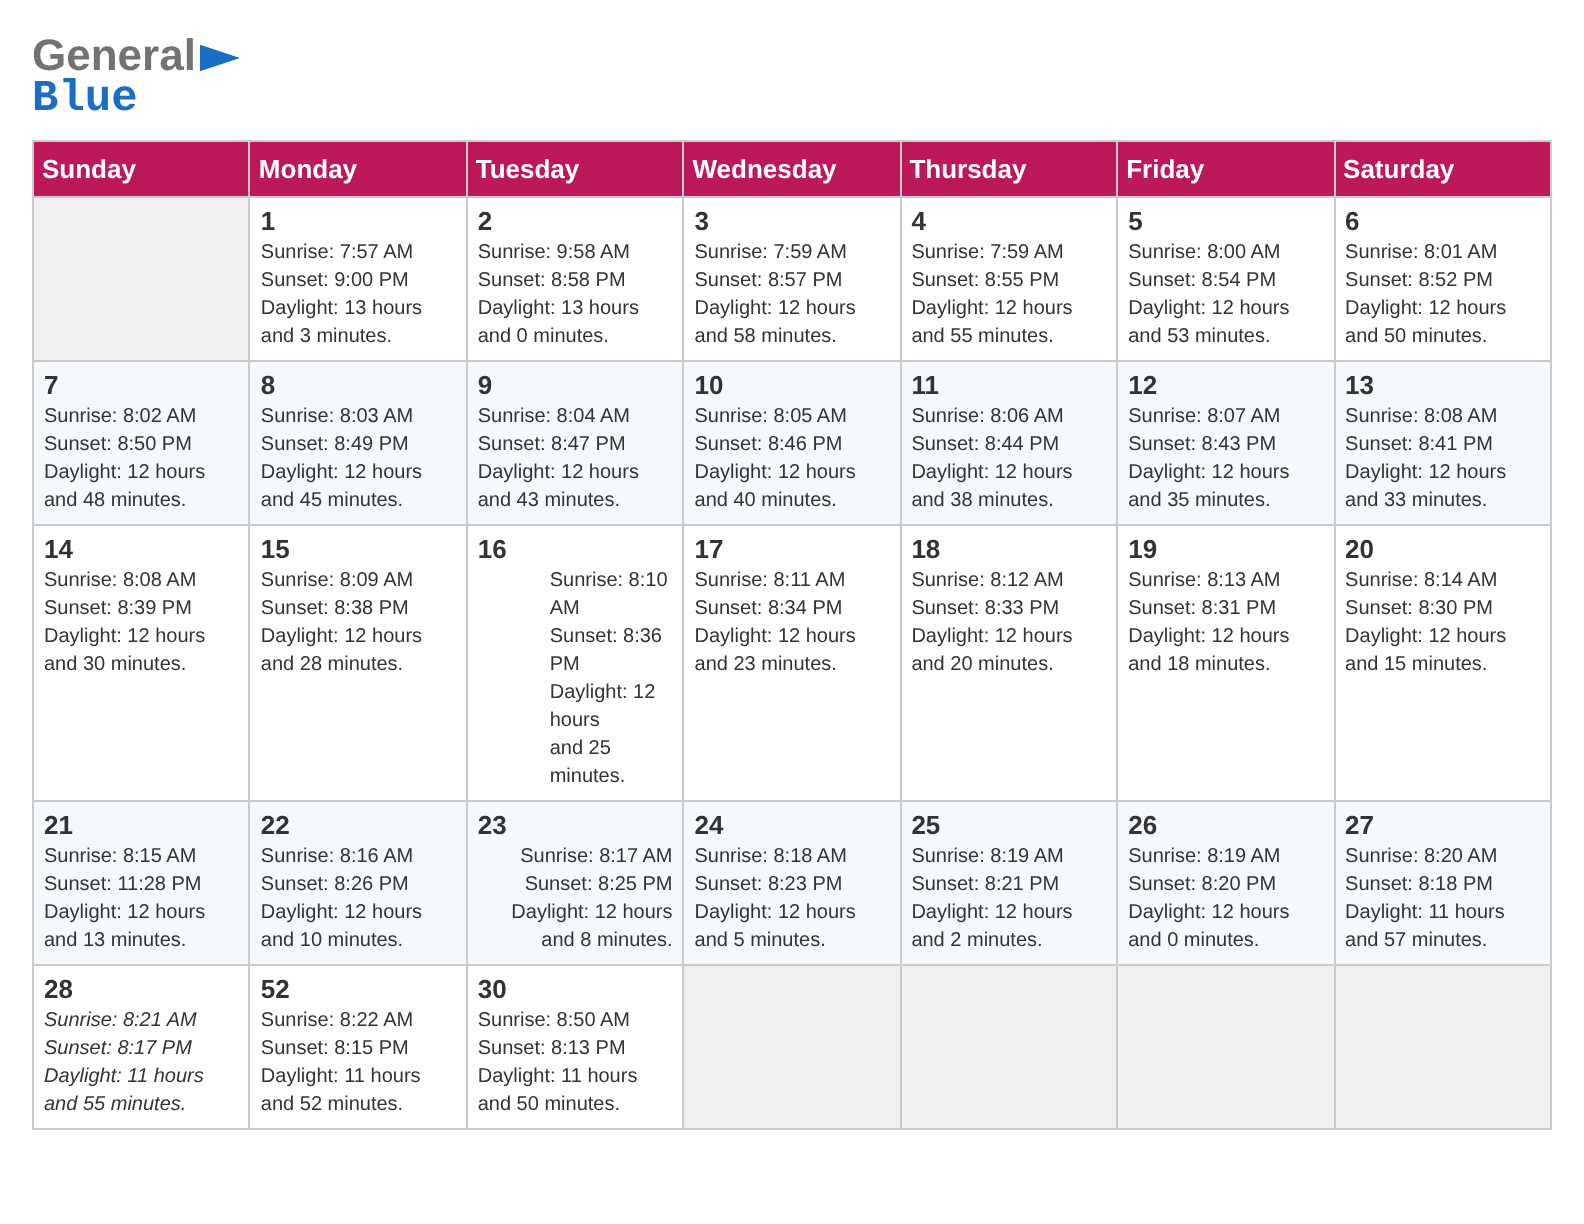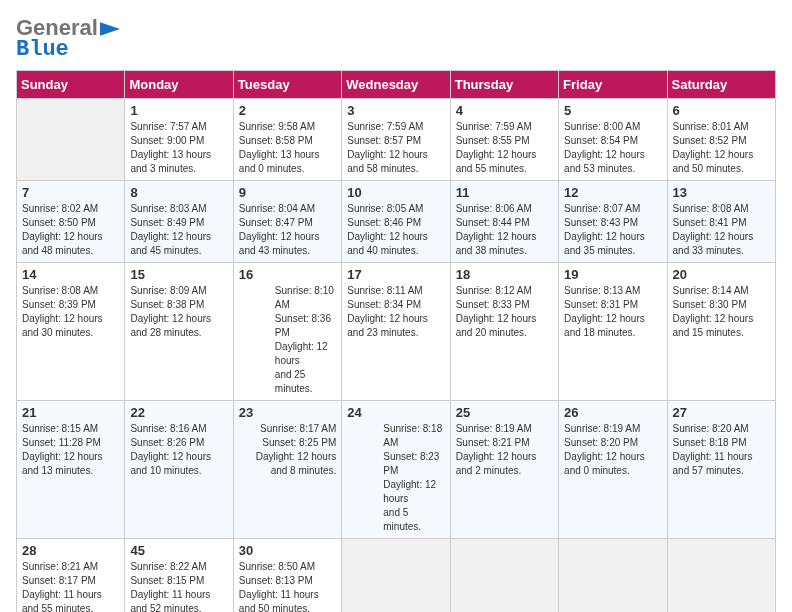--- a/index.html
+++ b/index.html
@@ -288,21 +288,21 @@
         </td>
         <td>
           <span class="day-num">23</span>
           <div class="day-info" style="white-space: pre-line; text-align: right;">Sunrise: 8:17 AM
 Sunset: 8:25 PM
 Daylight: 12 hours
 and 8 minutes.</div>
         </td>
         <td>
           <span class="day-num">24</span>
-          <div class="day-info" style="white-space: pre-line; margin-left: 36px;">Sunrise: 8:18 AM
+          <div class="day-info" style="white-space: pre-line;">Sunrise: 8:18 AM
 Sunset: 8:23 PM
 Daylight: 12 hours
 and 5 minutes.</div>
         </td>
         <td>
           <span class="day-num">25</span>
           <div class="day-info" style="white-space: pre-line;">Sunrise: 8:19 AM
 Sunset: 8:21 PM
 Daylight: 12 hours
 and 2 minutes.</div>
@@ -318,27 +318,27 @@
           <span class="day-num">27</span>
           <div class="day-info" style="white-space: pre-line;">Sunrise: 8:20 AM
 Sunset: 8:18 PM
 Daylight: 11 hours
 and 57 minutes.</div>
         </td>
       </tr>
       <tr>
         <td>
           <span class="day-num">28</span>
-          <div class="day-info" style="white-space: pre-line;">Sunrise: 8:21 AM
+          <div class="day-info" style="white-space: pre-line; font-style: italic;">Sunrise: 8:21 AM
 Sunset: 8:17 PM
 Daylight: 11 hours
 and 55 minutes.</div>
         </td>
         <td>
-          <span class="day-num">45</span>
+          <span class="day-num">52</span>
           <div class="day-info" style="white-space: pre-line;">Sunrise: 8:22 AM
 Sunset: 8:15 PM
 Daylight: 11 hours
 and 52 minutes.</div>
         </td>
         <td>
           <span class="day-num">30</span>
           <div class="day-info" style="white-space: pre-line;">Sunrise: 8:50 AM
 Sunset: 8:13 PM
 Daylight: 11 hours

